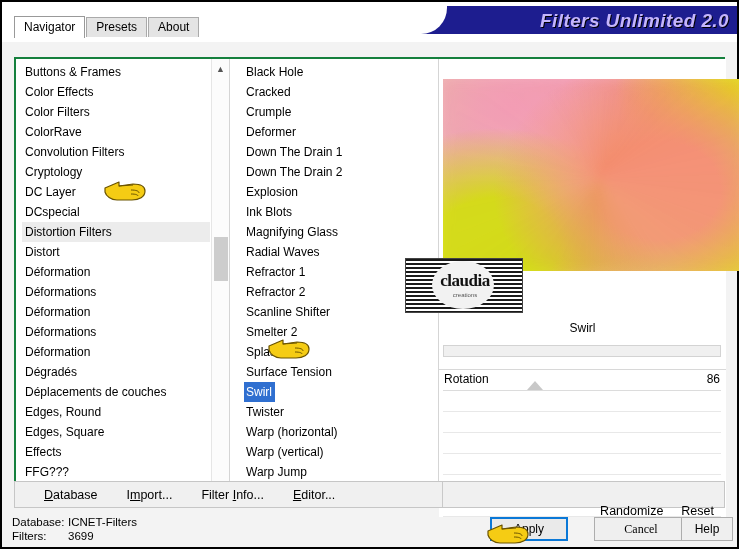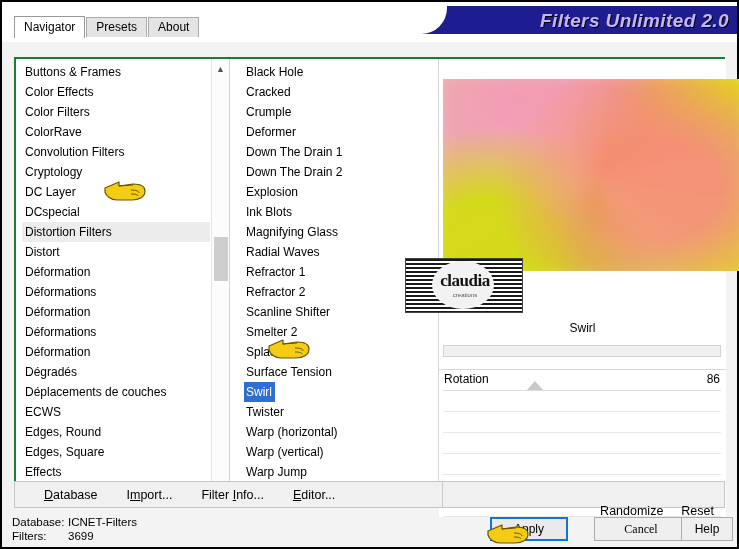--- a/index.html
+++ b/index.html
@@ -170,21 +170,20 @@
           <div class="cat-item">DCspecial</div>
           <div class="cat-item selected">Distortion Filters</div>
           <div class="cat-item">Distort</div>
           <div class="cat-item">Déformation</div>
           <div class="cat-item">Déformations</div>
           <div class="cat-item">Déformation</div>
           <div class="cat-item">Déformations</div>
           <div class="cat-item">Déformation</div>
           <div class="cat-item">Dégradés</div>
           <div class="cat-item">Déplacements de couches</div>
-          <div class="cat-item">ECWS</div>
           <div class="cat-item">Edges, Round</div>
           <div class="cat-item">Edges, Square</div>
           <div class="cat-item">Effects</div>
           <div class="cat-item">FFG???</div>
         </div>
     </div>
     <div class="scrollbar">
       <div class="sb-arrow up">▲</div>
       <div class="sb-thumb"></div>
       <div class="sb-arrow down">▼</div>

